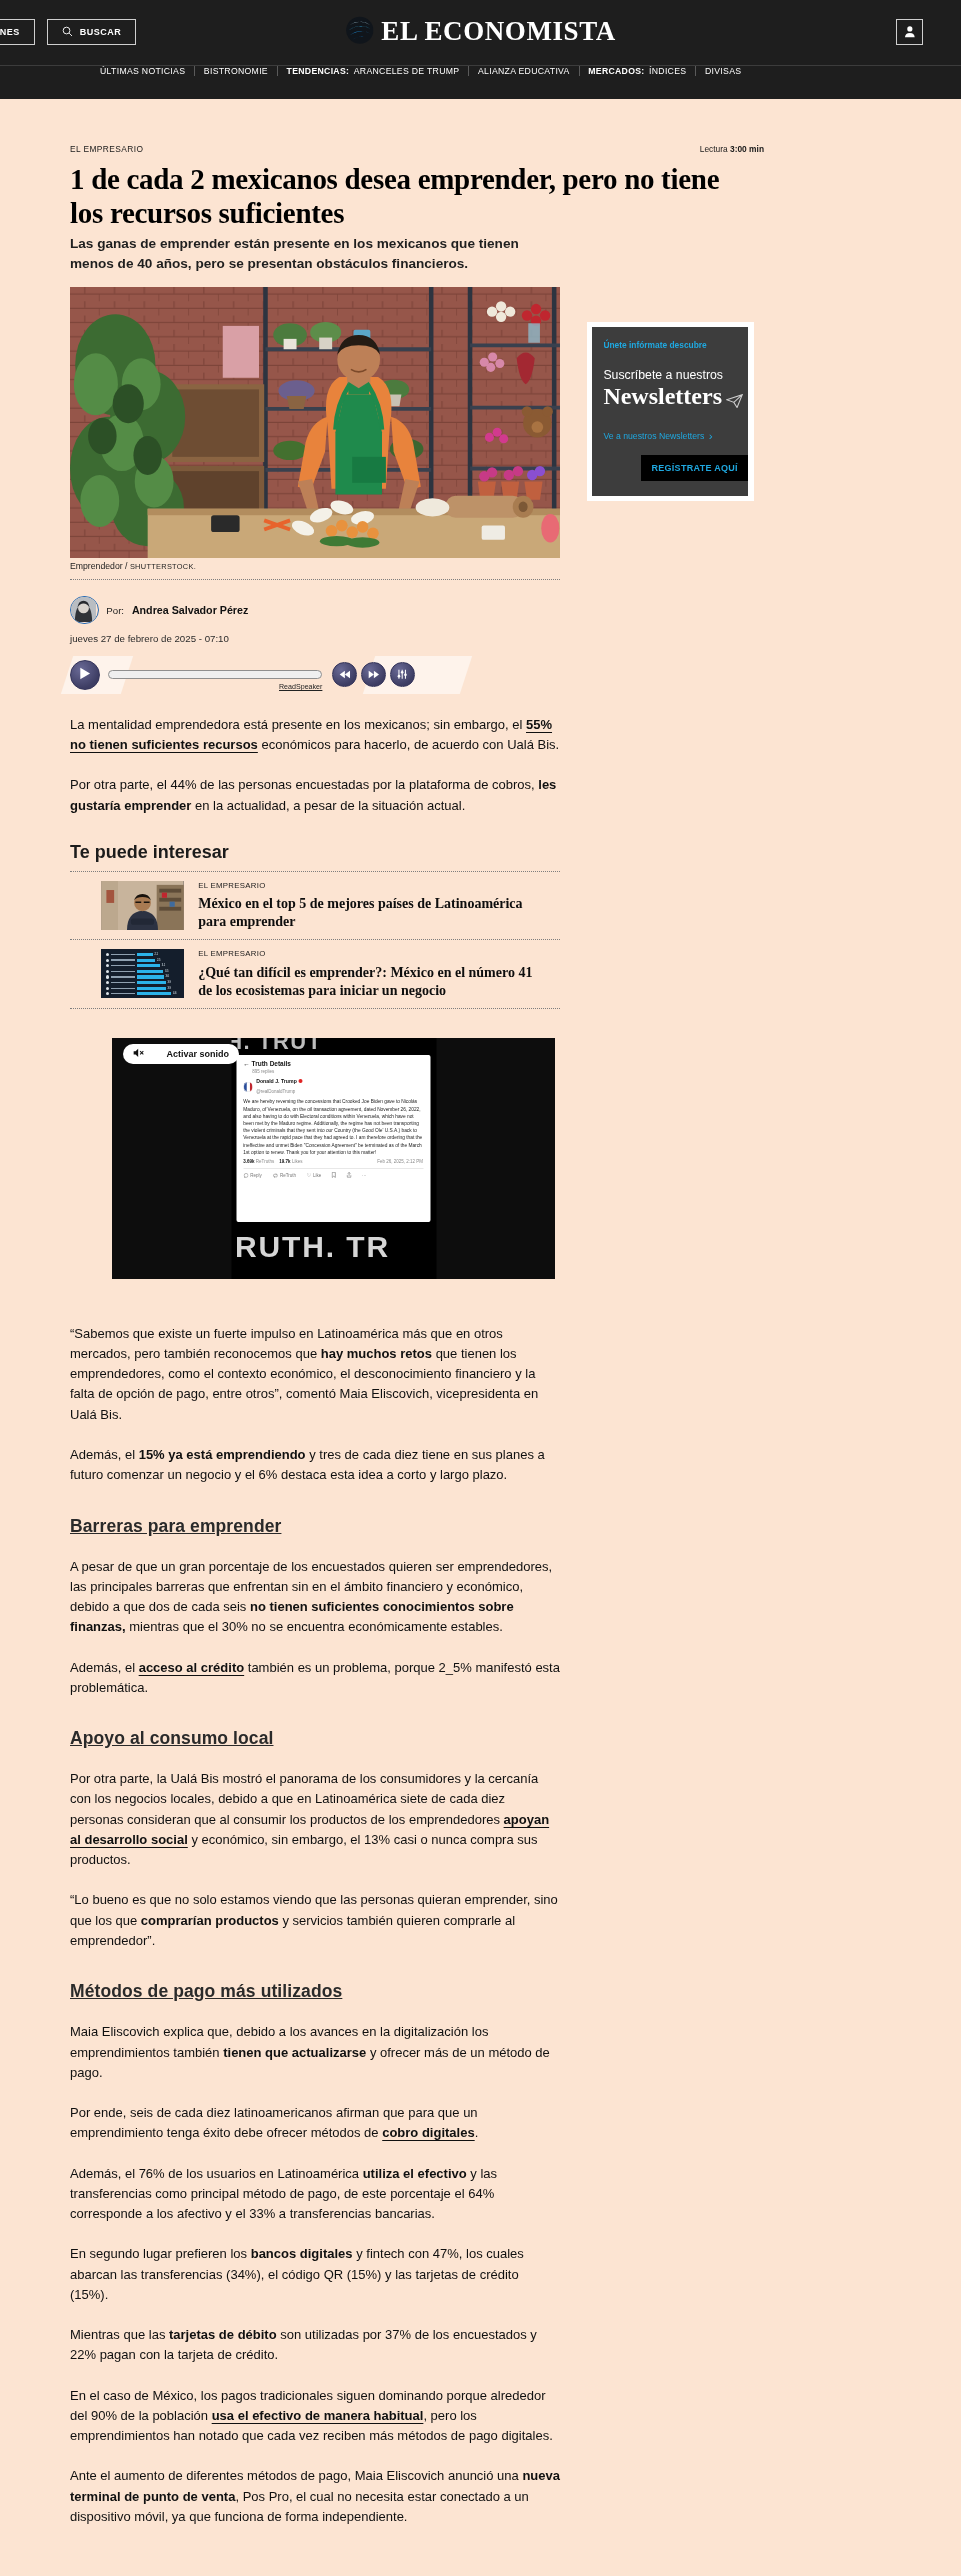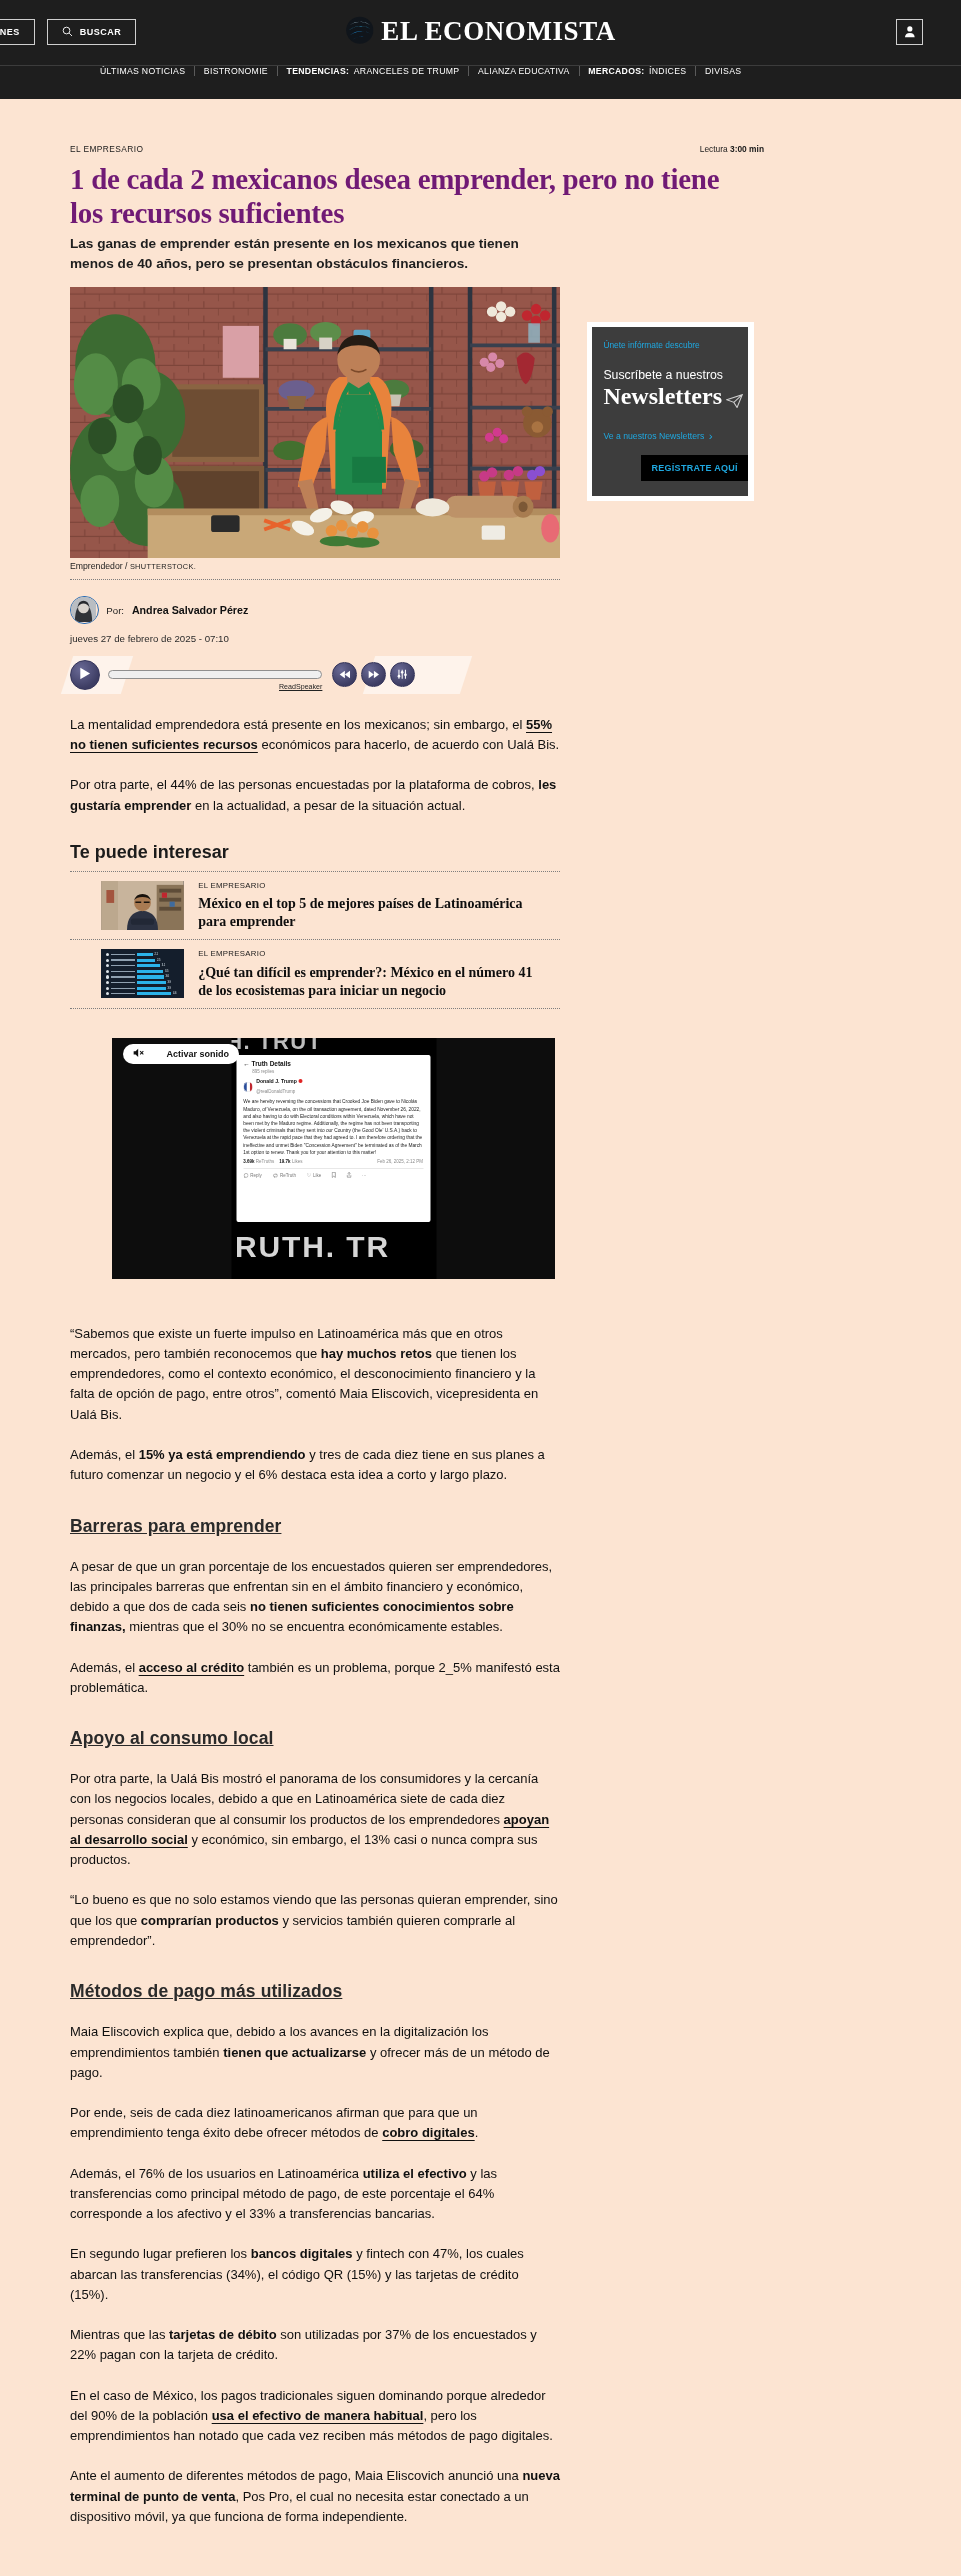--- a/index.html
+++ b/index.html
@@ -39,21 +39,21 @@
   .container{ margin-left:70px; width:684px; display:flex; align-items:flex-start; }
   .main-col{ width:490px; }
   .sidebar{ width:167px; margin-left:26.5px; padding-top:91px; }
   
   .meta-row{ display:flex; justify-content:space-between; align-items:baseline; width:694px; }
   .category{ font-size:8.4px; letter-spacing:0.4px; color:#1a1a1a; }
   .read-time{ font-size:8.4px; color:#1a1a1a; }
   .read-time b{ font-weight:800; }
   .article-title{
     margin-top:9px; font-family:"Liberation Serif", serif; font-weight:700;
-    font-size:29px; line-height:1.17; letter-spacing:-0.3px; color:#701a75; width:686px;
+    font-size:29px; line-height:1.17; letter-spacing:-0.3px; color:#000000; width:686px;
   }
   .article-subtitle{ margin-top:3px; font-size:13.6px; line-height:1.5; color:#1f1f1f; width:453px;font-weight:bold; }
   
   .hero{ margin-top:12.3px; width:490px; }
   .hero svg{ display:block; width:490px; height:271px; }
   .caption{ margin-top:3px; font-size:8.7px; color:#222; }
   .caption .credit{ font-size:7.4px; letter-spacing:0.3px; }
   .dotted-sep{ border-top:1px dotted #7e7e7e; margin-top:8.4px; }
   
   .byline{ margin-top:15.5px; display:flex; align-items:center; gap:7.8px; }
@@ -123,21 +123,21 @@
   .tc-body{ margin-top:3.2px; font-size:4.8px; line-height:1.5; color:#222; }
   .tc-stats{ margin-top:3.2px; font-size:4.5px; color:#8a8a8a; display:flex; gap:5.2px; }
   .tc-stats b{ color:#111; }
   .tc-time{ margin-left:auto; }
   .tc-actions{ margin-top:3.9px; border-top:0.6px solid #e8e8e8; padding-top:3.2px;
     display:flex; gap:10.4px; font-size:4.5px; color:#777; align-items:center; }
   .tc-actions span{ display:flex; align-items:center; gap:1.9px; cursor:pointer; }
   
   .ad{ background:#fff; padding:5.2px; width:167px; }
   .ad-inner{ background:#3d3d3d; padding:13px 11.7px 10.4px 11.7px; height:169px; position:relative; }
-  .ad-tag{ color:#1fa8e0; font-weight:400; font-size:8.4px; }
+  .ad-tag{ color:#1fa8e0; font-weight:700; font-size:8.4px; }
   .ad-line1{ color:#fff; font-size:12.3px; margin-top:17.5px; }
   .ad-brand-row{ display:flex; align-items:flex-end; gap:3.9px; }
   .ad-brand{ color:#fff; font-family:"Liberation Serif",serif; font-weight:700; font-size:24px; margin-top:1.3px; }
   .ad-link{ color:#1fa8e0; font-size:8.7px; margin-top:19.4px; display:flex; align-items:center; gap:4.5px; cursor:pointer; }
   .ad-btn{ position:absolute; right:0; bottom:15.5px; background:#000; color:#1fa8e0;
     border:none; cursor:pointer; font-weight:800; font-size:9px; letter-spacing:0.3px; padding:7.8px 10.4px; }
 </style>
 </head>
 <body>
 

